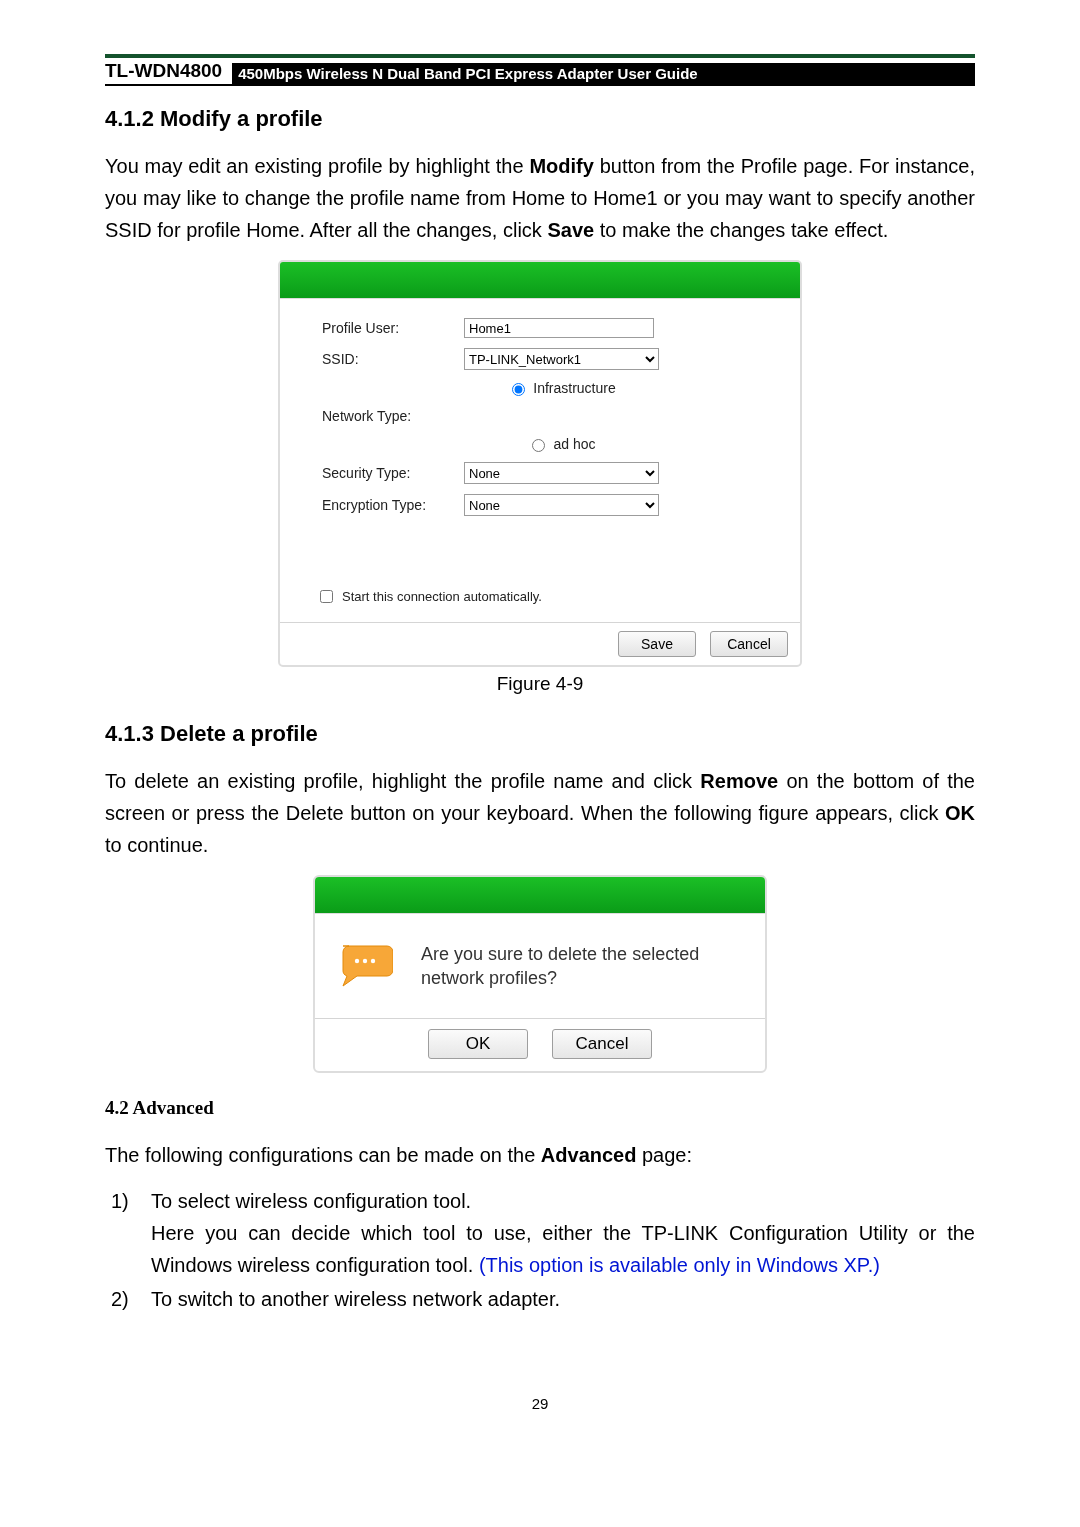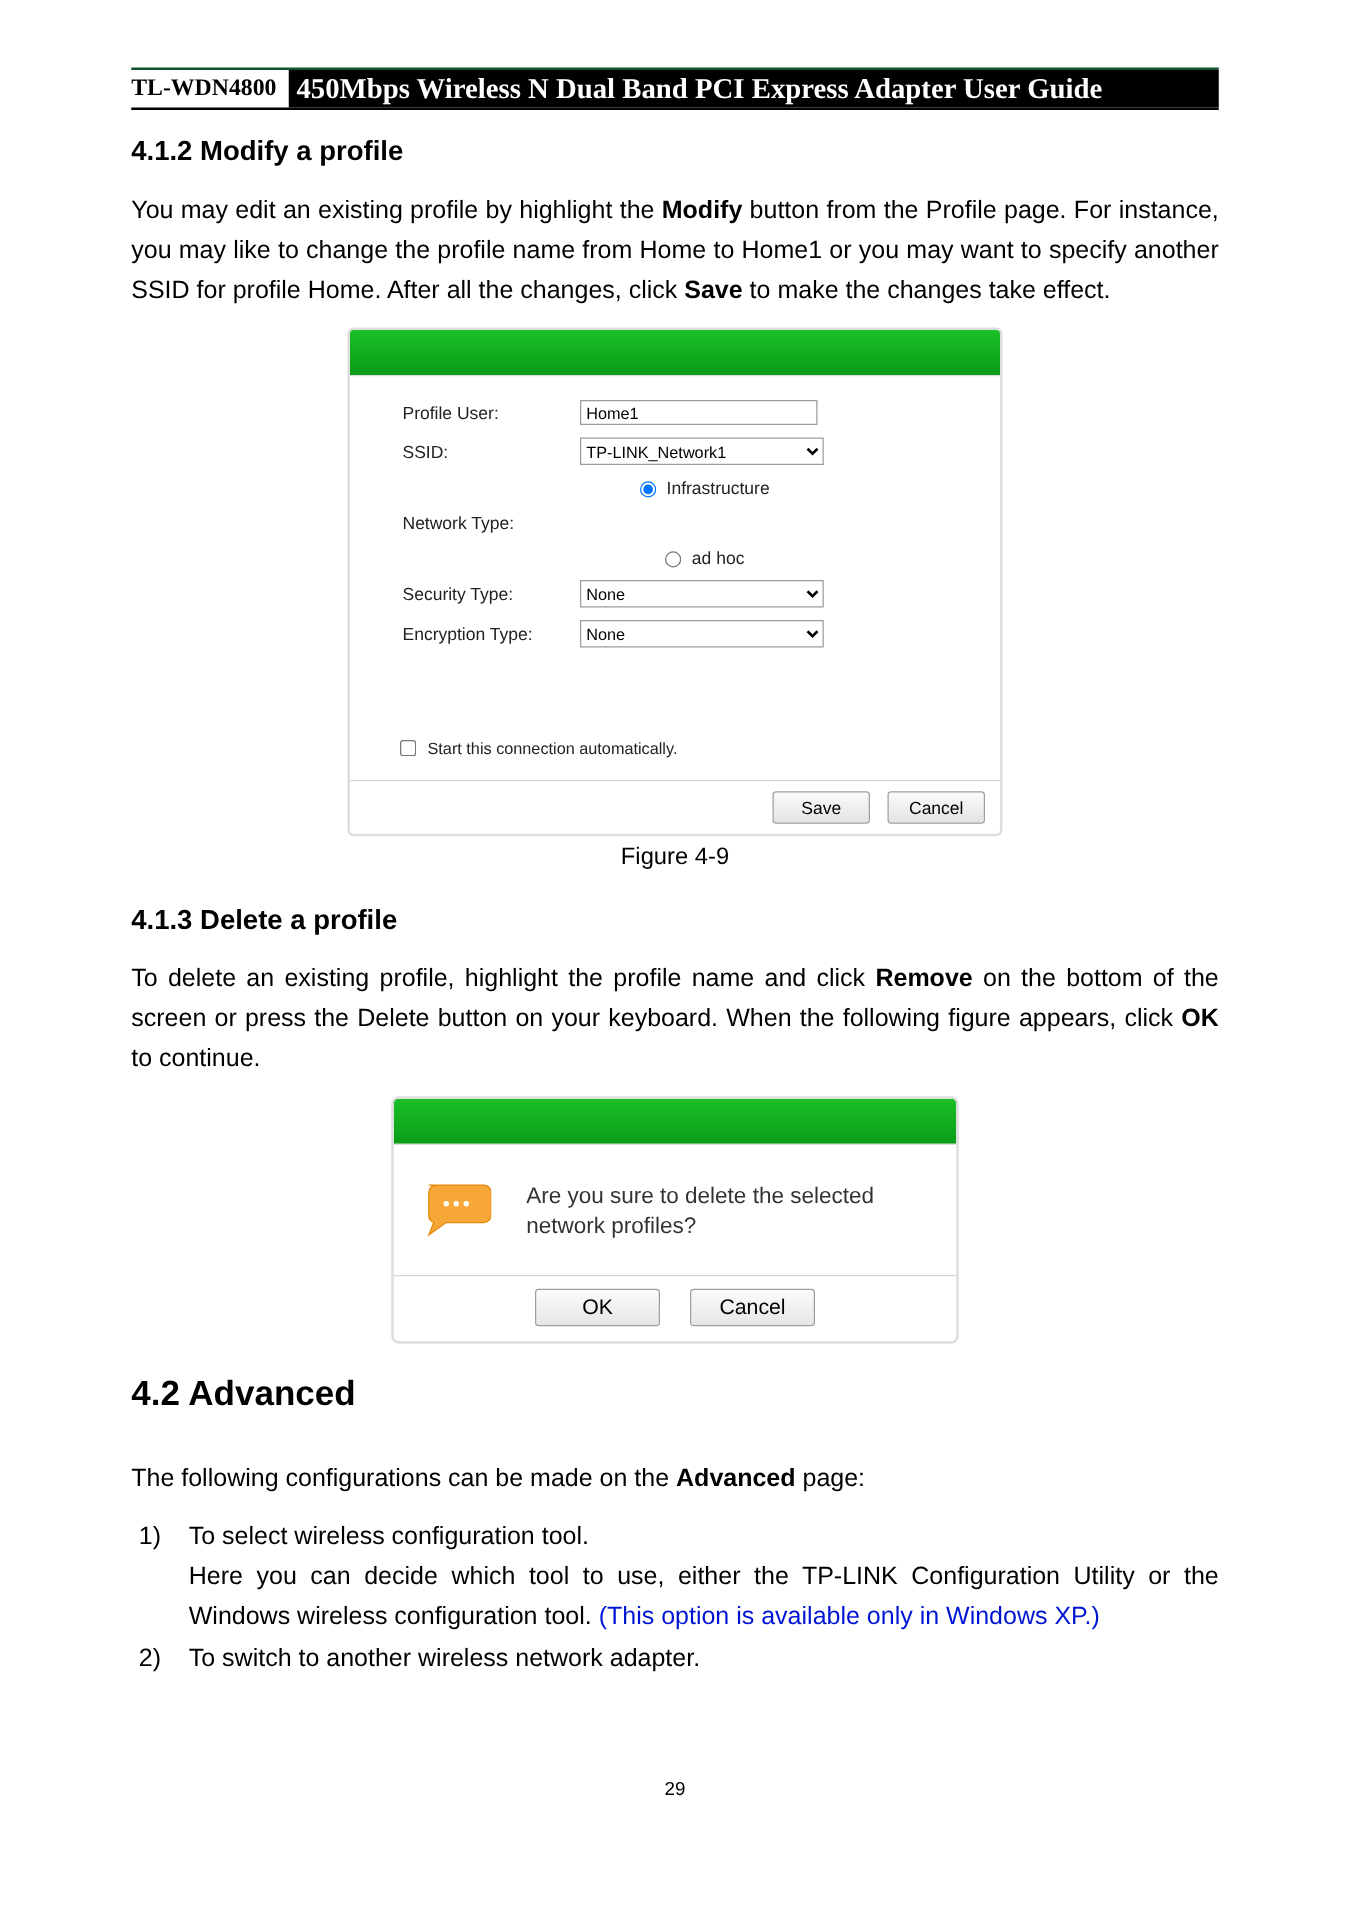--- a/index.html
+++ b/index.html
@@ -10,50 +10,50 @@
   }
   .page {
     width: 1080px;
     padding: 54px 105px 60px 105px;
     box-sizing: border-box;
     font-family: Arial, Helvetica, sans-serif;
     color: #000;
   }
   .header-bar {
     display: flex;
-    align-items: center;
-    border-top: 2px solid #14532d;
+    align-items: flex-end;
+    border-top: 4px solid #14532d;
     border-bottom: 2px solid #000;
     margin-bottom: 20px;
-    font-family: Liberation Serif, serif;
   }
   .header-model {
     font-weight: bold;
     font-size: 19px;
     color: #000;
     background: #fff;
     padding: 2px 10px 2px 0;
   }
   .header-title {
     flex: 1;
     background: #000;
     color: #fff;
     font-weight: bold;
-    font-size: 23px;
+    font-size: 15px;
     padding: 2px 6px;
   }
   .h3 {
     font-weight: bold;
     font-size: 22px;
     margin: 10px 0 18px 0;
   }
   .h2 {
     font-weight: bold;
-    font-size: 28px;
-    margin: 24px 0 36px 0;
+    font-size: 19px;
+    margin: 24px 0 20px 0;
+    font-family: Liberation Serif, serif;
   }
   .para {
     font-size: 20px;
     line-height: 32px;
     text-align: justify;
     margin: 0 0 14px 0;
   }
   .blue-note {
     color: #0015d4;
   }

